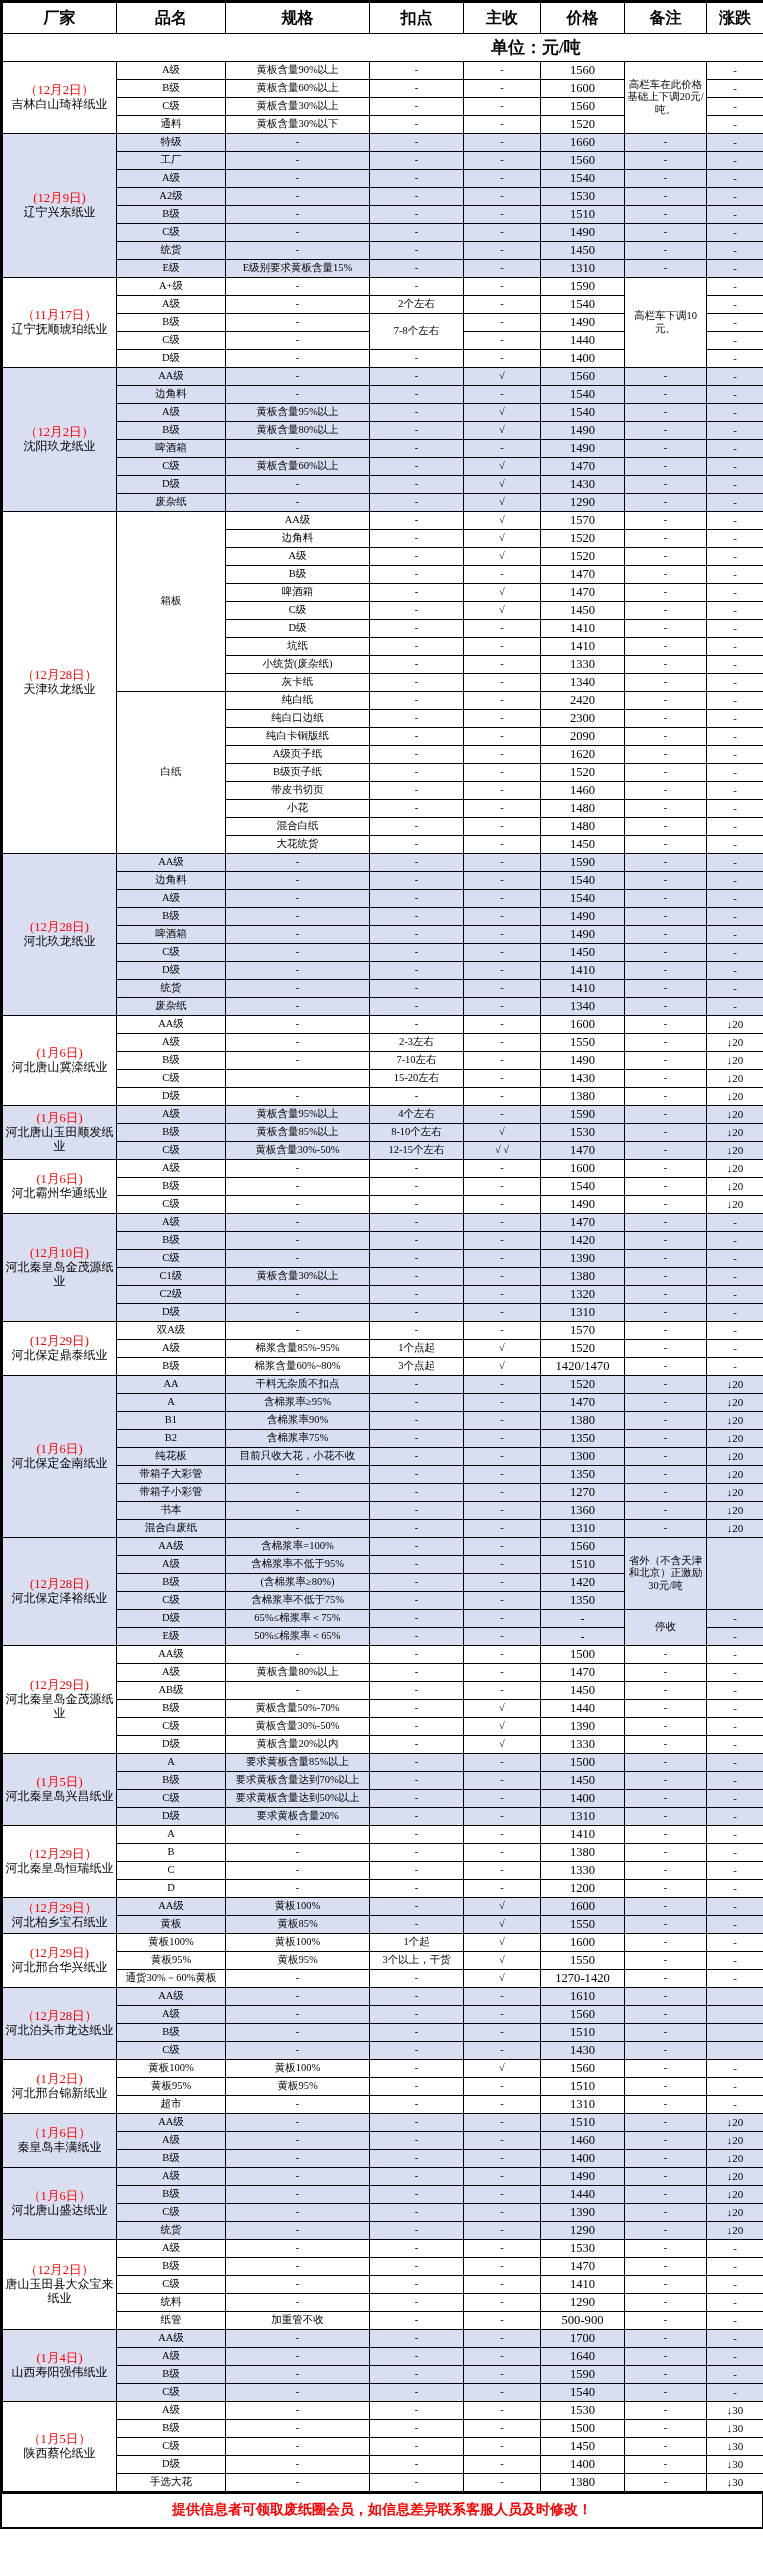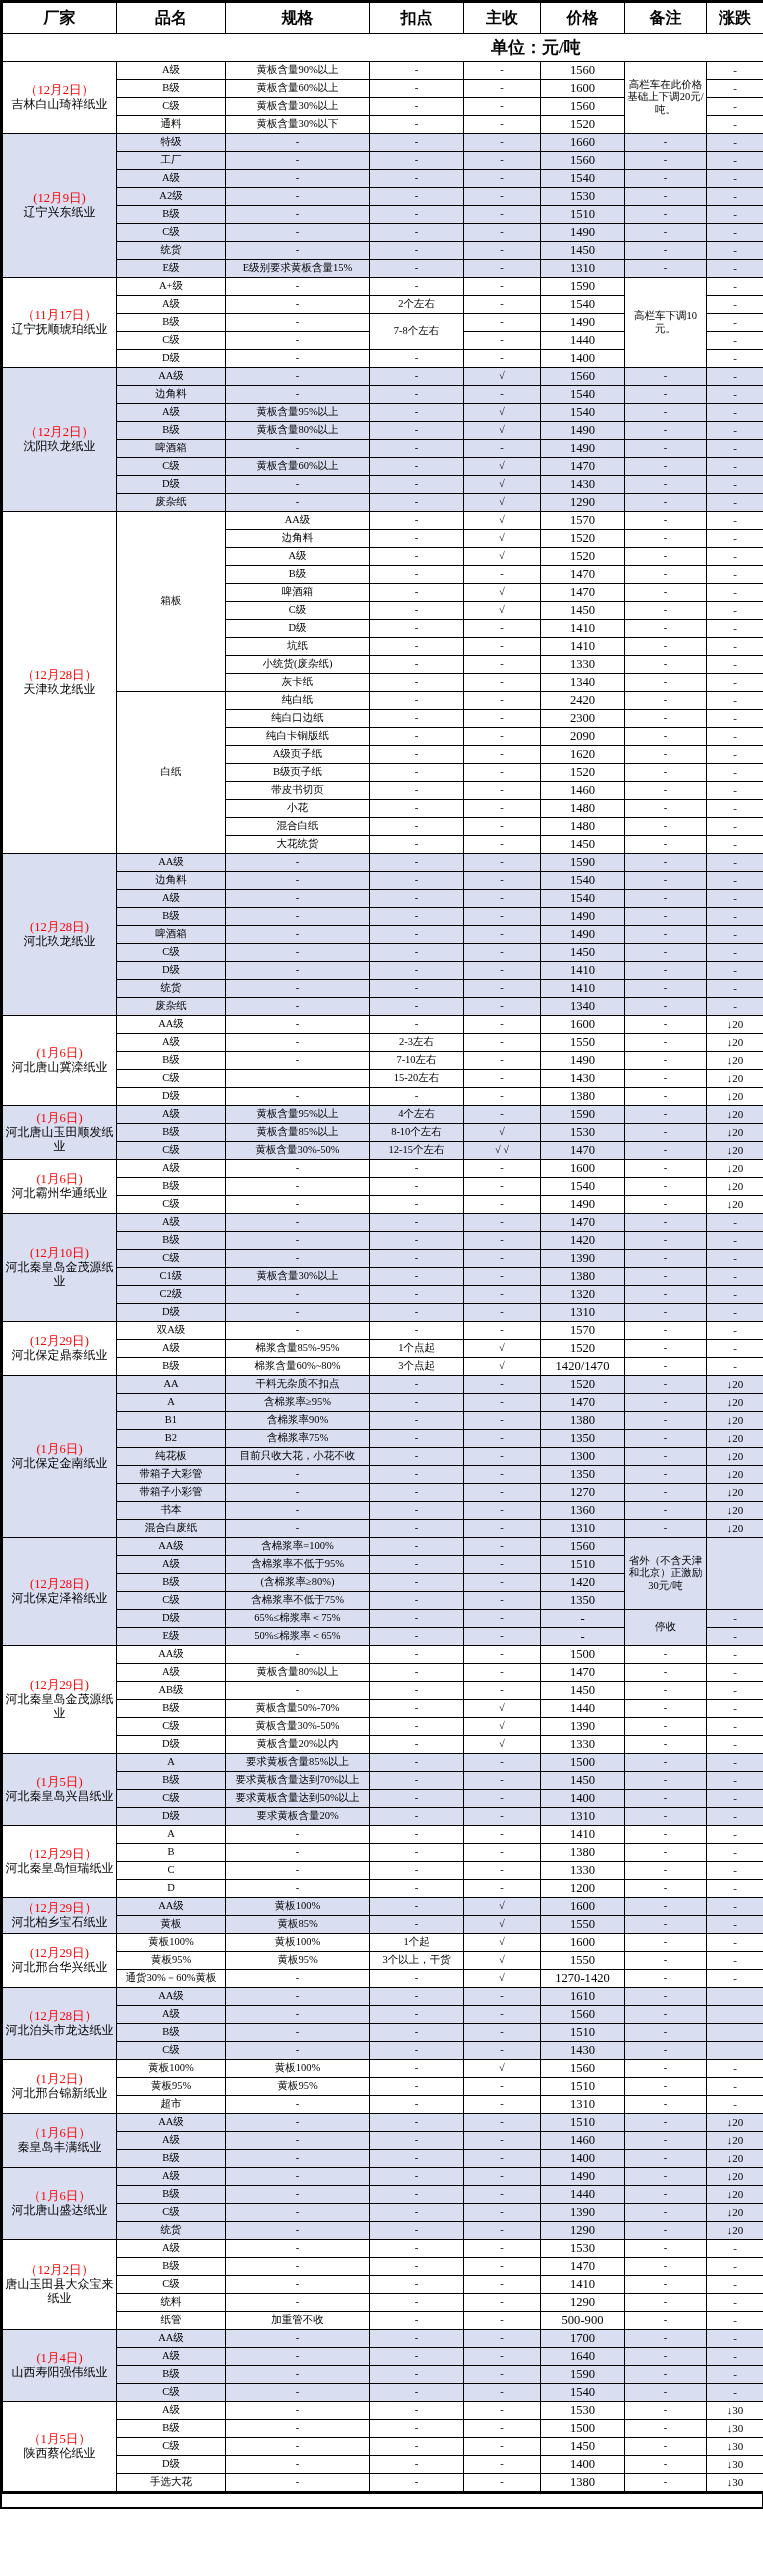--- a/index.html
+++ b/index.html
@@ -1337,15 +1337,16 @@
           <td class="spec-cell">-</td>
           <td class="deduction-cell">-</td>
           <td class="main-collect-cell">-</td>
           <td class="price-cell">1380</td>
           <td class="note-cell">-</td>
           <td class="trend-cell">↓30</td>
         </tr>
       </tbody>
   </table>
   <div class="footer">
+    <div>提供信息者可领取废纸圈会员，如信息差异联系客服人员及时修改！</div>
   </div>
 </div>
 
 
 </body></html>

